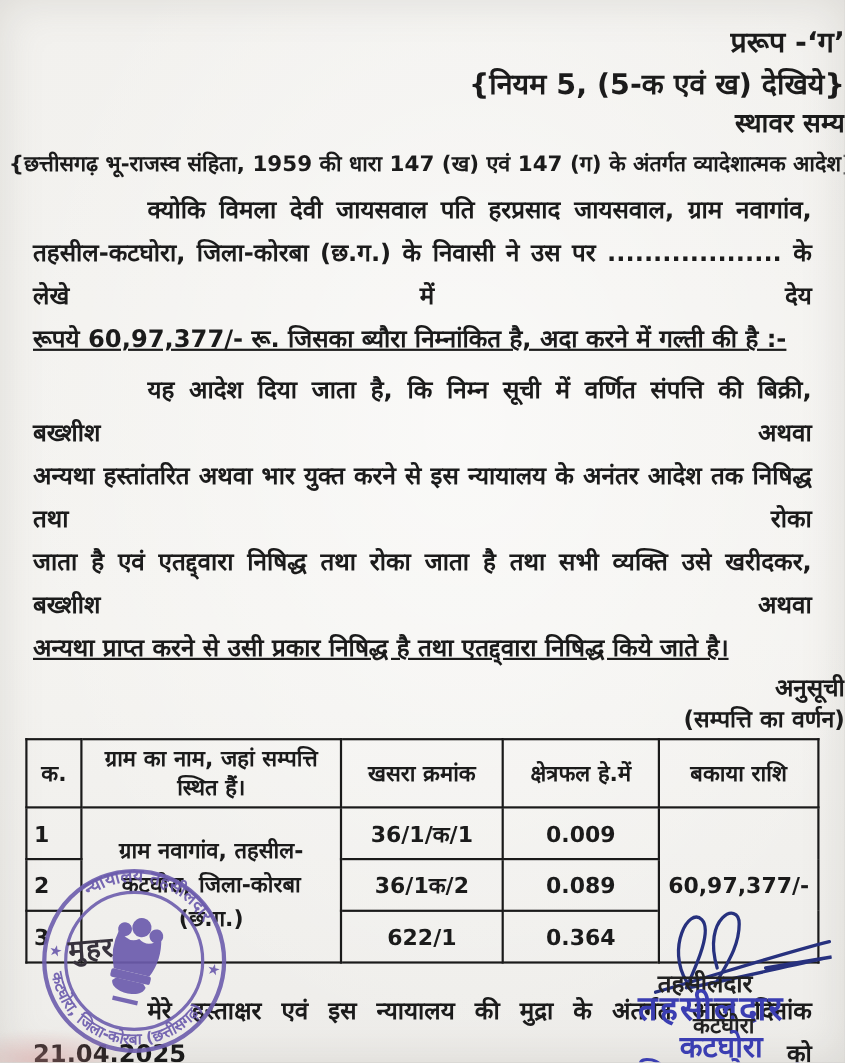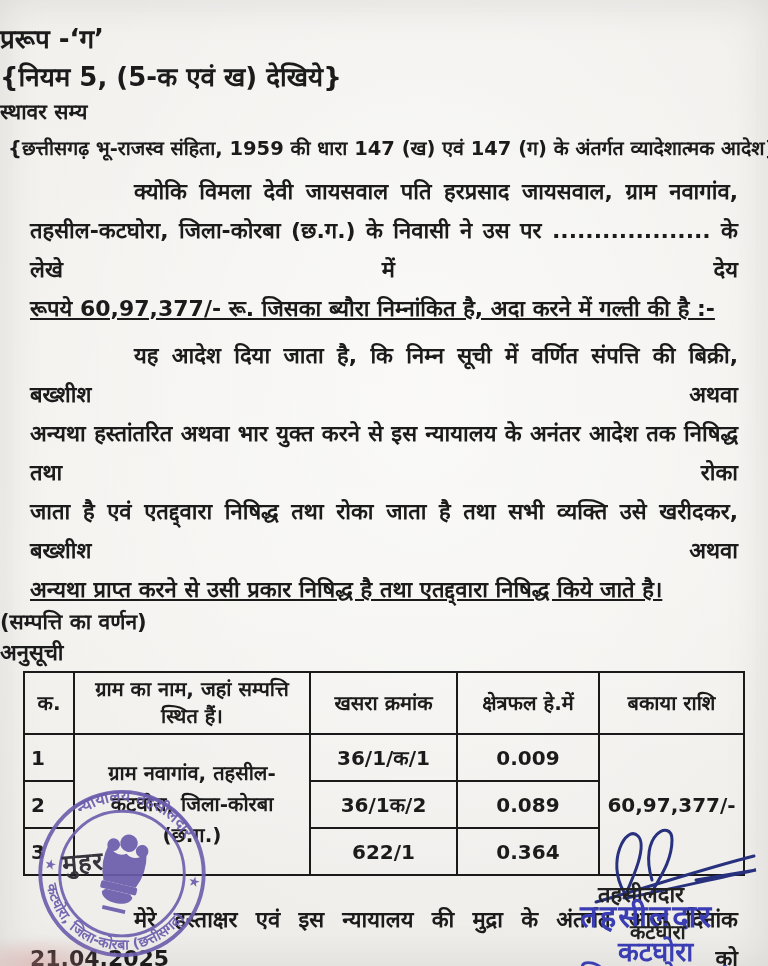--- a/index.html
+++ b/index.html
@@ -11,24 +11,24 @@
     background:
       radial-gradient(ellipse at 55% 40%, rgba(255,255,255,.55), rgba(0,0,0,0) 70%),
       linear-gradient(180deg,#f2f1ee 0%,#f4f3f0 60%,#eeedea 100%);
     box-shadow:inset 0 0 40px rgba(120,115,105,.18);
     overflow:hidden;
     font-family:"DejaVu Sans",sans-serif;
     font-weight:700;
     color:#1b1b1b;
     -webkit-font-smoothing:antialiased;
   }
-  .center{text-align:left;}
+  .center{text-align:right;}
   .t1{font-size:26px;line-height:34px;margin-top:22px;}
   .t2{font-size:26px;line-height:34px;margin-top:4px;}
-  .t3{font-size:21px;line-height:32px;margin-top:2px;}
+  .t3{font-size:24px;line-height:32px;margin-top:2px;}
   .subtitle{
     font-size:19.5px;line-height:30px;margin:6px 8px 0 8px;
     text-align:justify;text-align-last:justify;white-space:nowrap;
   }
   .bodytext{margin:0 30px;}
   .line{font-size:22px;line-height:39px;}
   .just{text-align:justify;text-align-last:justify;}
   .left{text-align:left;text-decoration:underline;}
   .indent{text-indent:104px;}
   .p1{margin-top:8px;}
@@ -86,22 +86,22 @@
     <div class="line left">रूपये 60,97,377/- रू. जिसका ब्यौरा निम्नांकित है, अदा करने में गल्ती की है :-</div>
   </div>
 
   <div class="bodytext p2">
     <div class="line just indent">यह आदेश दिया जाता है, कि निम्न सूची में वर्णित संपत्ति की बिक्री, बख्शीश अथवा</div>
     <div class="line just">अन्यथा हस्तांतरित अथवा भार युक्त करने से इस न्यायालय के अनंतर आदेश तक निषिद्ध तथा रोका</div>
     <div class="line just">जाता है एवं एतद्द्वारा निषिद्ध तथा रोका जाता है तथा सभी व्यक्ति उसे खरीदकर, बख्शीश अथवा</div>
     <div class="line left">अन्यथा प्राप्त करने से उसी प्रकार निषिद्ध है तथा एतद्द्वारा निषिद्ध किये जाते है।</div>
   </div>
 
+  <div class="center sched-h">अनुसूची</div>
   <div class="center sched-s">(सम्पत्ति का वर्णन)</div>
-  <div class="center sched-h">अनुसूची</div>
 
   <table class="sched">
     <colgroup>
       <col style="width:50px">
         <col style="width:236px">
         <col style="width:147px">
         <col style="width:142px">
         <col style="width:145px">
     </colgroup>
     <thead>

